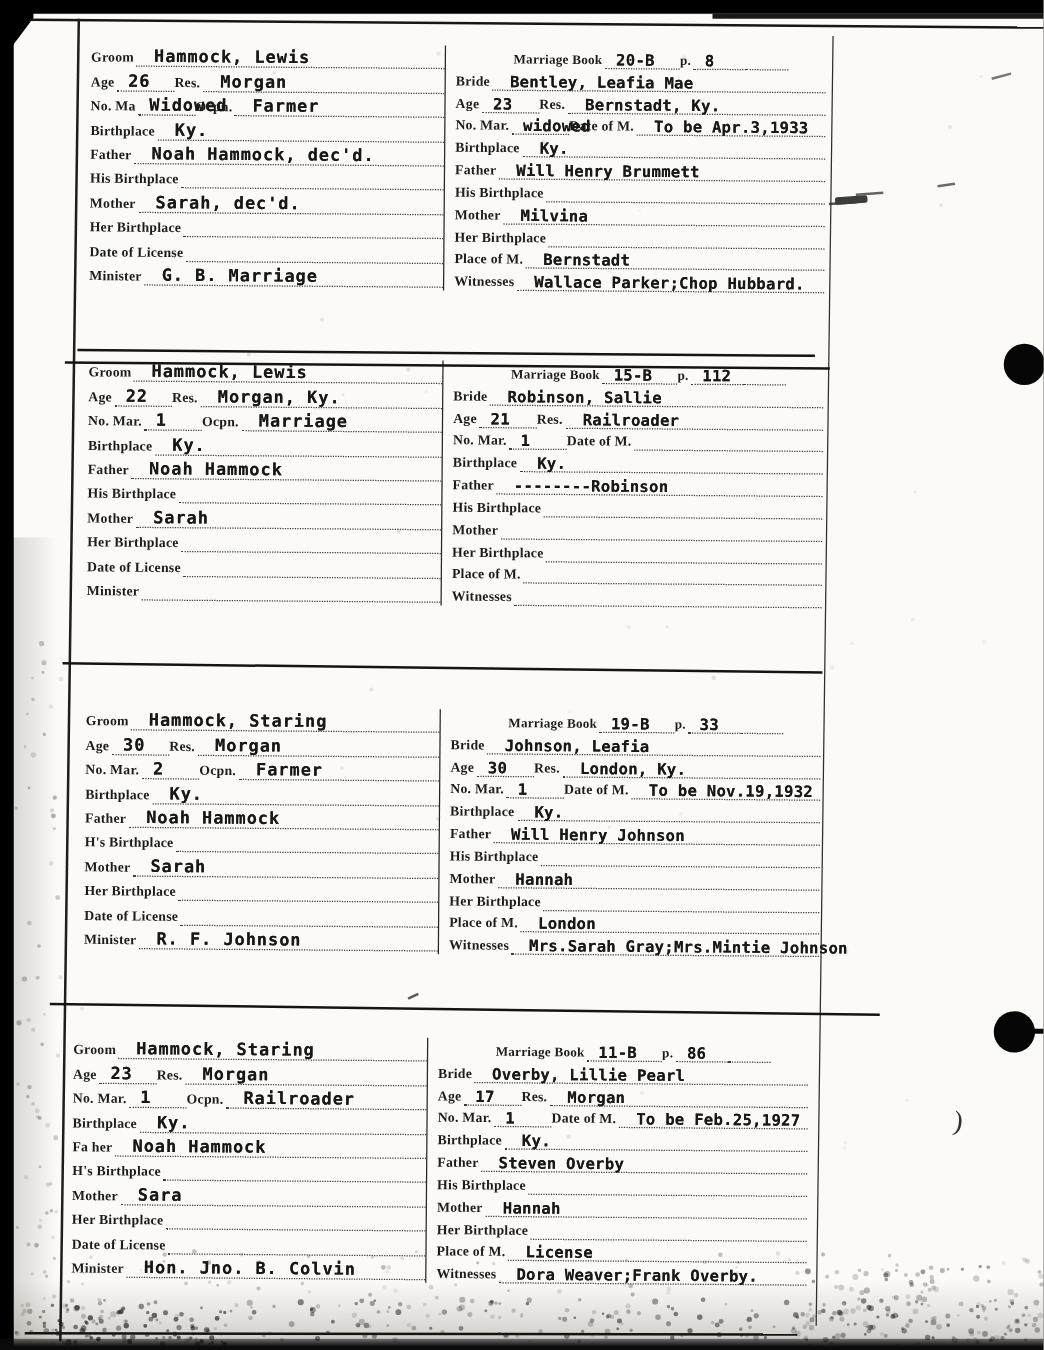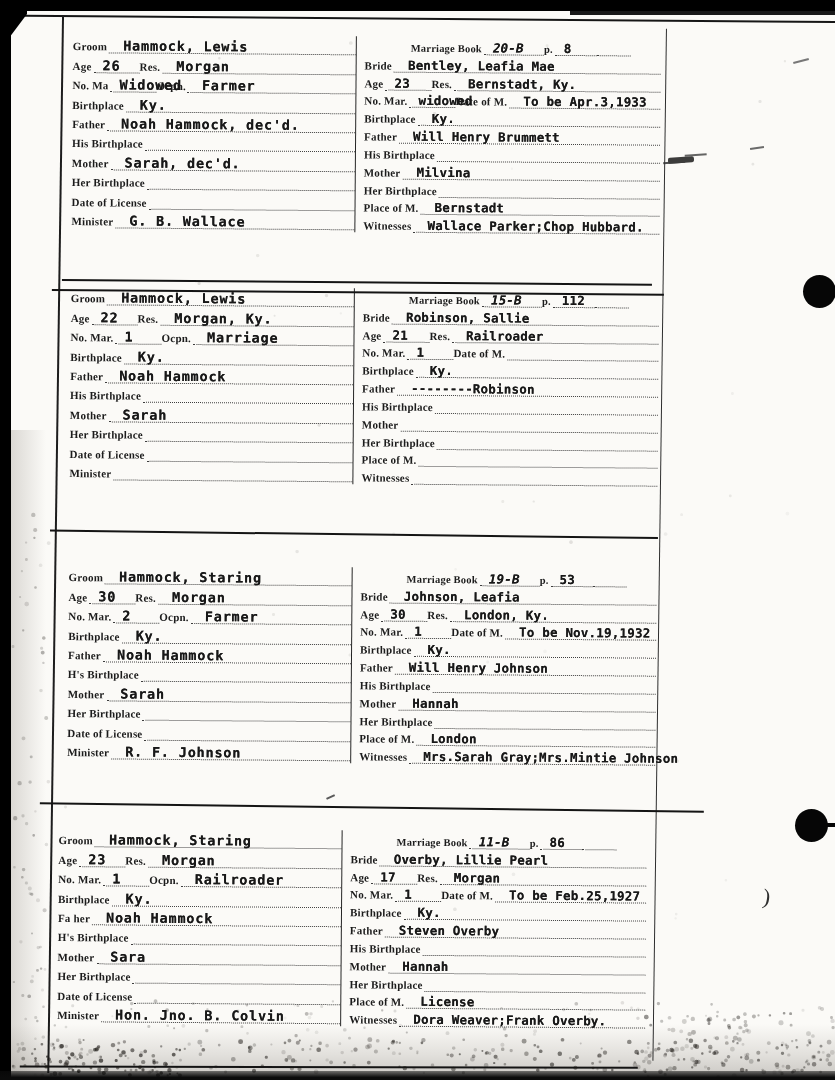--- a/index.html
+++ b/index.html
@@ -43,21 +43,21 @@
   .row{display:flex;align-items:flex-end;}
   .col-left .row{height:19.4px;}
   .col-right .row{height:17.85px;}
   .lbl{font-family:"Liberation Serif",serif;font-size:11px;font-weight:600;color:#1c1c1c;
        white-space:pre;padding:0 2px 1px 0;letter-spacing:.2px;}
   .hdr{padding-left:46px;}
   .hdr .lbl{font-size:10.5px;}
   .fill{position:relative;border-bottom:1.7px dotted #3d3d3d;height:14px;}
   .grow{flex:1 1 auto;}
   .fix{flex:0 0 46px;}
-  .wA{flex:0 0 60px;font-style:italic;}
+  .wA{flex:0 0 60px;}
   .wB{flex:0 0 42px;}
   .tail{flex:0 0 34px;}
   .val{position:absolute;bottom:-1px;left:14px;white-space:pre;color:#181818;
        text-shadow:0 0 .5px rgba(25,25,25,.85);}
   .fix .val,.wA .val,.wB .val{left:9px;}
   .col-left .val{font-family:"DejaVu Sans Mono",monospace;font-weight:bold;font-size:13.5px;letter-spacing:.8px;}
   .col-right .val{font-family:"DejaVu Sans Mono",monospace;font-weight:bold;font-size:12.5px;letter-spacing:.2px;}
   
   .hole{position:absolute;width:33px;height:33px;border-radius:50%;background:#060606;}
   .hole1{left:803px;top:275px;}
@@ -147,21 +147,21 @@
             </div>
             <div class="row">
               <span class="lbl">Date of License</span>
               <span class="fill grow">
                 <span class="val"></span>
               </span>
             </div>
             <div class="row">
               <span class="lbl">Minister</span>
               <span class="fill grow">
-                <span class="val">G. B. Wallace</span>
+                <span class="val">G. B. Marriage</span>
               </span>
             </div>
           </div>
           <div class="col col-right">
             <div class="row hdr">
               <span class="lbl">Marriage Book</span>
               <span class="fill wA">
                 <span class="val">20-B</span>
               </span>
               <span class="lbl">p.</span>
@@ -465,21 +465,21 @@
             </div>
           </div>
           <div class="col col-right">
             <div class="row hdr">
               <span class="lbl">Marriage Book</span>
               <span class="fill wA">
                 <span class="val">19-B</span>
               </span>
               <span class="lbl">p.</span>
               <span class="fill wB">
-                <span class="val">53</span>
+                <span class="val">33</span>
               </span>
               <span class="fill tail"></span>
             </div>
             <div class="row">
               <span class="lbl">Bride</span>
               <span class="fill grow">
                 <span class="val">Johnson, Leafia</span>
               </span>
             </div>
             <div class="row">

